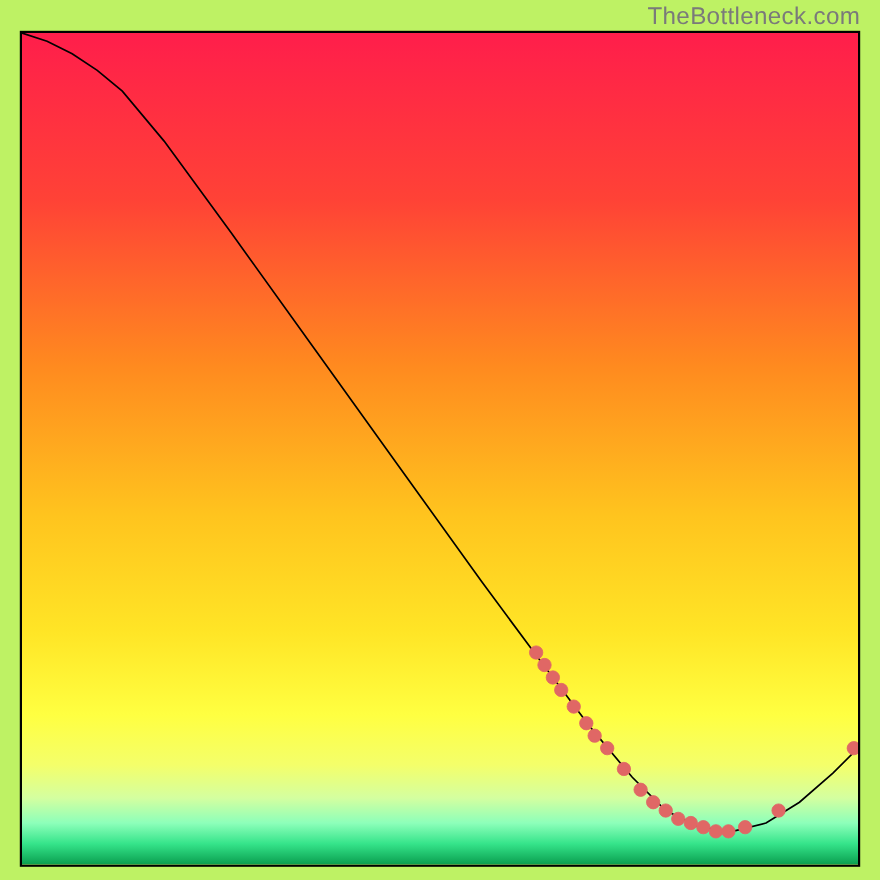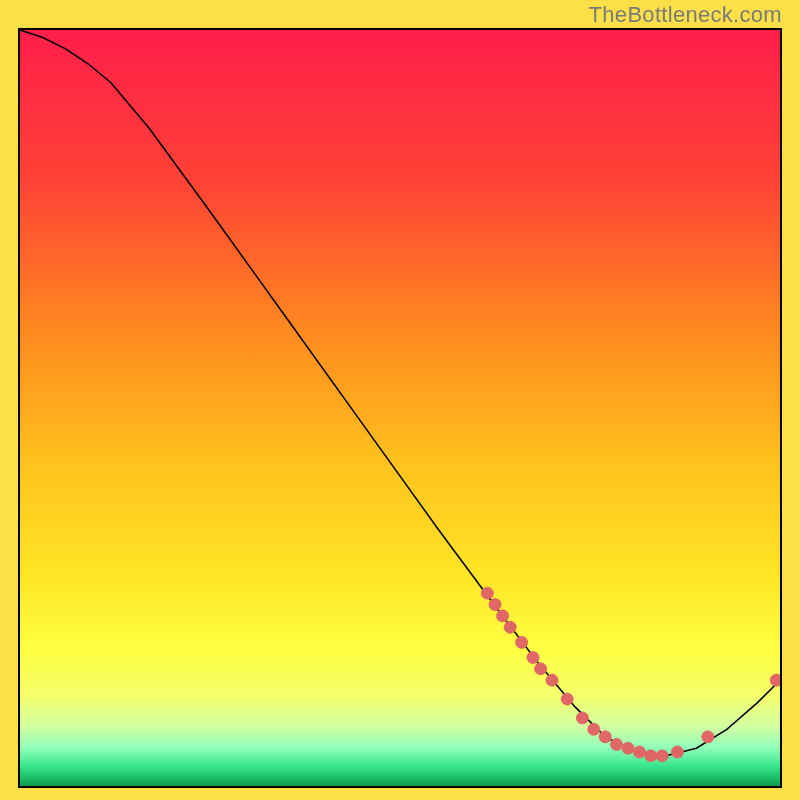--- a/index.html
+++ b/index.html
@@ -1,16 +1,16 @@
 <!DOCTYPE html>
 <html><head>
 <meta charset="utf-8">
 <style>
   html,body{margin:0;padding:0;background:#000;width:800px;height:800px;font-family:Arial,Helvetica,sans-serif;}
-  .stage{position:relative;width:800px;height:800px;background:#fde047;}
+  .stage{position:relative;width:800px;height:800px;background:#bef264;}
   .title{
     position:absolute;top:2px;right:18px;
     color:#7a7a7a;font-size:22px;font-weight:400;letter-spacing:.3px;
     user-select:none;
   }
   .plot{
     position:absolute;left:18px;top:28px;width:764px;height:760px;
     box-sizing:border-box;border:2px solid #000;
   }
   .plot svg{display:block;width:100%;height:100%;}

